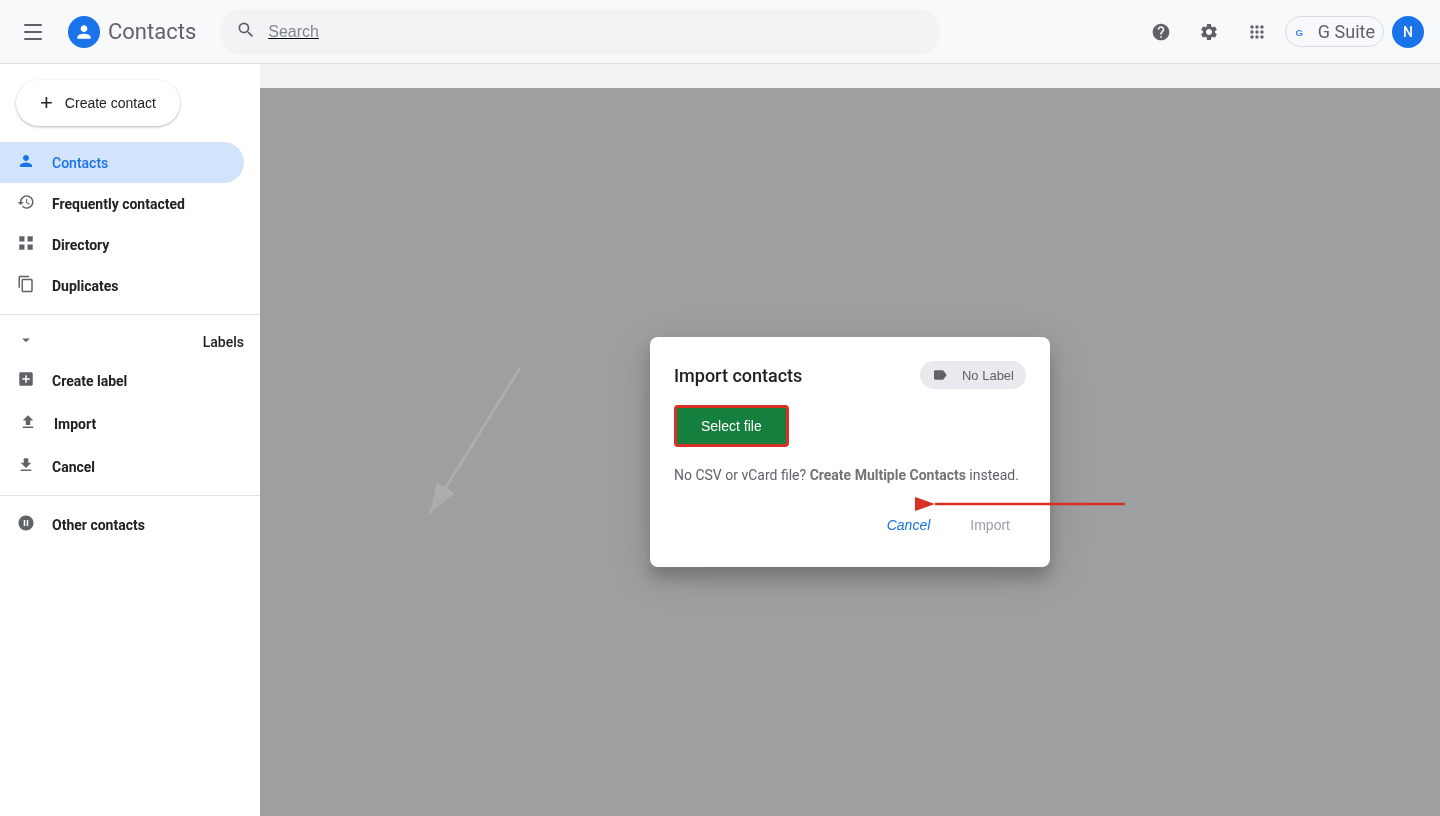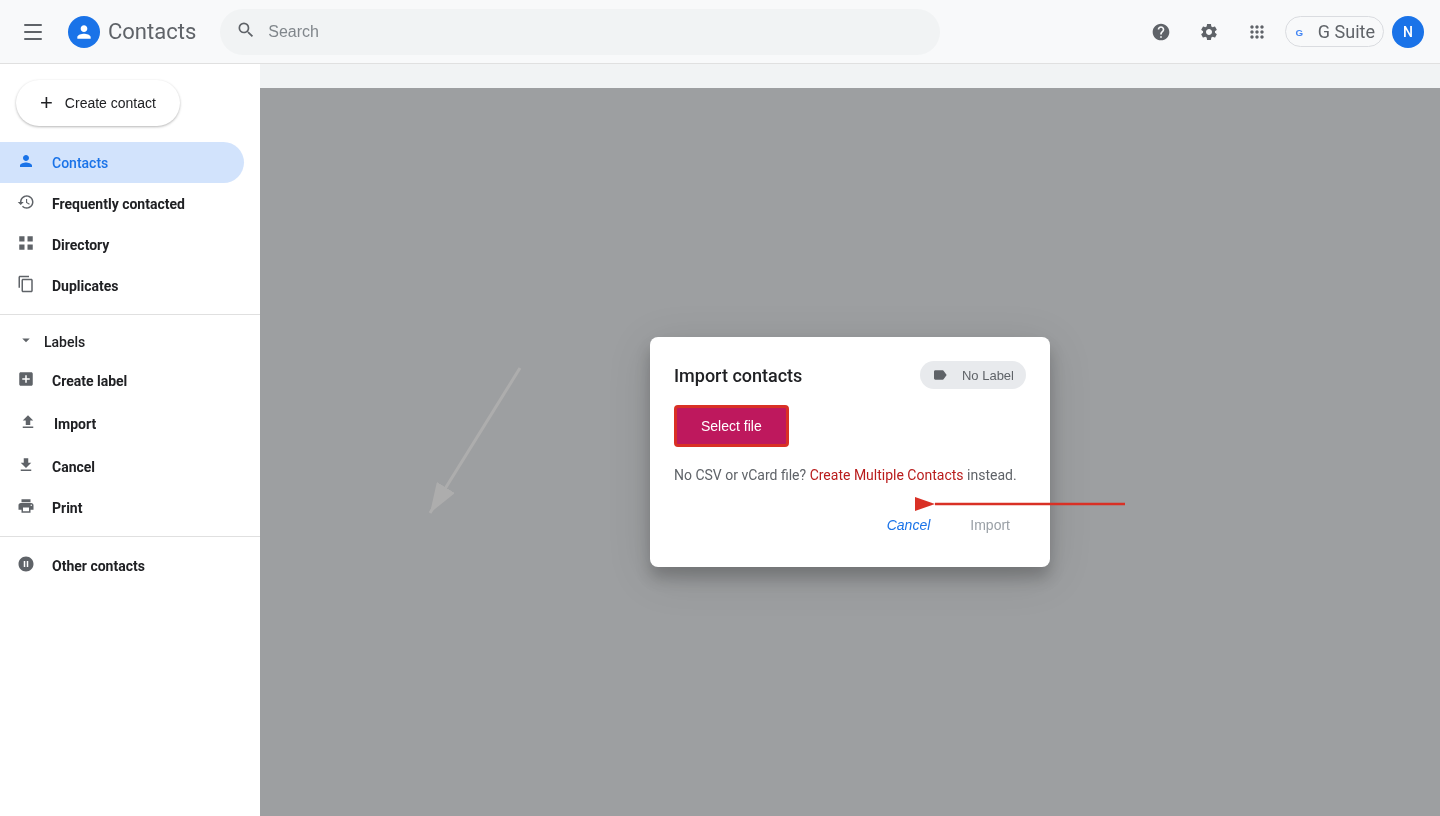--- a/index.html
+++ b/index.html
@@ -18,20 +18,21 @@
     .app-logo { display: flex; align-items: center; gap: 8px; }
     .logo-circle { width: 32px; height: 32px; border-radius: 50%; background: #1a73e8; display: flex; align-items: center; justify-content: center; }
     .logo-circle svg { width: 20px; height: 20px; fill: white; }
     .app-name { font-size: 22px; color: #5f6368; font-weight: 400; }
 
     .search-bar {
       flex: 1; max-width: 720px; margin: 0 24px;
       background: #f1f3f4; border-radius: 24px;
       display: flex; align-items: center; padding: 0 16px; height: 46px;
       border: none;
+      text-decoration: underline;
     }
     .search-icon-wrap { margin-right: 12px; color: #5f6368; }
     .search-input { border: none; background: transparent; font-size: 16px; color: #202124; outline: none; flex: 1; }
     .search-input::placeholder { color: #80868b; }
 
     .topbar-right { margin-left: auto; display: flex; align-items: center; gap: 8px; }
     .icon-btn { width: 40px; height: 40px; border-radius: 50%; display: flex; align-items: center; justify-content: center; cursor: pointer; background: transparent; border: none; color: #5f6368; }
     .gsuite-badge { display: flex; align-items: center; gap: 6px; padding: 4px 8px; border: 1px solid #dadce0; border-radius: 20px; cursor: pointer; }
     .gsuite-text { font-size: 18px; color: #5f6368; }
     .user-avatar { width: 32px; height: 32px; border-radius: 50%; background: #1a73e8; color: white; display: flex; align-items: center; justify-content: center; font-size: 14px; font-weight: 500; }
@@ -57,21 +58,21 @@
       display: flex; align-items: center; gap: 16px;
       padding: 10px 16px; cursor: pointer; border-radius: 0 24px 24px 0;
       margin-right: 16px; font-size: 14px; color: #202124; font-weight: 700;
     }
     .sidebar-item.active { background: #d2e3fc; color: #1a73e8; font-weight: 500; }
     .sidebar-item.active .nav-icon { color: #1a73e8; }
     .nav-icon { color: #5f6368; width: 20px; text-align: center; flex-shrink: 0; }
     .sidebar-divider { height: 1px; background: #e0e0e0; margin: 8px 0; }
     .sidebar-section-header {
       display: flex; align-items: center; gap: 8px;
-      padding: 8px 16px; font-size: 14px; color: #202124; font-weight: 500; cursor: pointer;
+      padding: 8px 16px; font-size: 14px; color: #202124; font-weight: 500; cursor: pointer; justify-content: space-between;
     }
     .sidebar-section-header .nav-icon { color: #5f6368; }
 
     
     .content-area {
       flex: 1; background: #e8eaed; position: relative; display: flex; align-items: center; justify-content: center; margin-top: 24px;
     }
 
     
     .modal-overlay {
@@ -95,30 +96,30 @@
     .no-label-btn {
       display: flex; align-items: center; gap: 14px;
       padding: 6px 12px; border-radius: 16px;
       background: #e8eaed; border: none; cursor: pointer;
       font-size: 13px; color: #5f6368;
     }
     .modal-description { font-size: 14px; color: #5f6368; margin-bottom: 20px; line-height: 1.5; }
     .learn-more-link { color: #1a73e8; text-decoration: none; cursor: pointer; }
 
     .select-file-btn {
-      background: #be185d; color: #fff;
+      background: #15803d; color: #fff;
       border: 3px solid #d93025;
       border-radius: 4px; padding: 10px 24px;
       font-size: 14px; font-weight: 500; cursor: pointer;
       display: block; width: fit-content;
       margin-bottom: 20px;
     }
 
     .no-csv-text { font-size: 14px; color: #5f6368; margin-bottom: 24px; }
-    .create-multiple-link { color: #b91c1c; text-decoration: none; cursor: pointer; }
+    .create-multiple-link { color: #737373; text-decoration: none; cursor: pointer; font-weight: bold; }
 
     .modal-actions { display: flex; justify-content: flex-end; gap: 8px; }
     .cancel-btn {
       color: #1a73e8; background: transparent; border: none;
       padding: 10px 16px; border-radius: 4px; font-size: 14px; font-weight: 500;
       cursor: pointer;
       font-style: italic;
     }
     .import-btn {
       color: #9aa0a6; background: transparent; border: none;
@@ -273,28 +274,20 @@
 
     <div class="sidebar-item">
       <span class="nav-icon">
         <svg width="18" height="18" viewBox="0 0 24 24" fill="currentColor">
             <path d="M19 9h-4V3H9v6H5l7 7 7-7zM5 18v2h14v-2H5z"></path>
           </svg>
       </span>
       <span>Cancel</span>
     </div>
 
-    <div class="sidebar-item">
-      <span class="nav-icon">
-        <svg width="18" height="18" viewBox="0 0 24 24" fill="currentColor">
-            <path d="M19 8H5c-1.66 0-3 1.34-3 3v6h4v4h12v-4h4v-6c0-1.66-1.34-3-3-3zm-3 11H8v-5h8v5zm3-7c-.55 0-1-.45-1-1s.45-1 1-1 1 .45 1 1-.45 1-1 1zm-1-9H6v4h12V3z"></path>
-          </svg>
-      </span>
-      <span>Print</span>
-    </div>
 
     <div class="sidebar-divider"></div>
 
     <div class="sidebar-item">
       <span class="nav-icon">
         <svg width="18" height="18" viewBox="0 0 24 24" fill="currentColor">
             <path d="M12 2C6.48 2 2 6.48 2 12s4.48 10 10 10 10-4.48 10-10S17.52 2 12 2zm-1 14H9V8h2v8zm4 0h-2V8h2v8z"></path>
           </svg>
       </span>
       <span>Other contacts</span>

